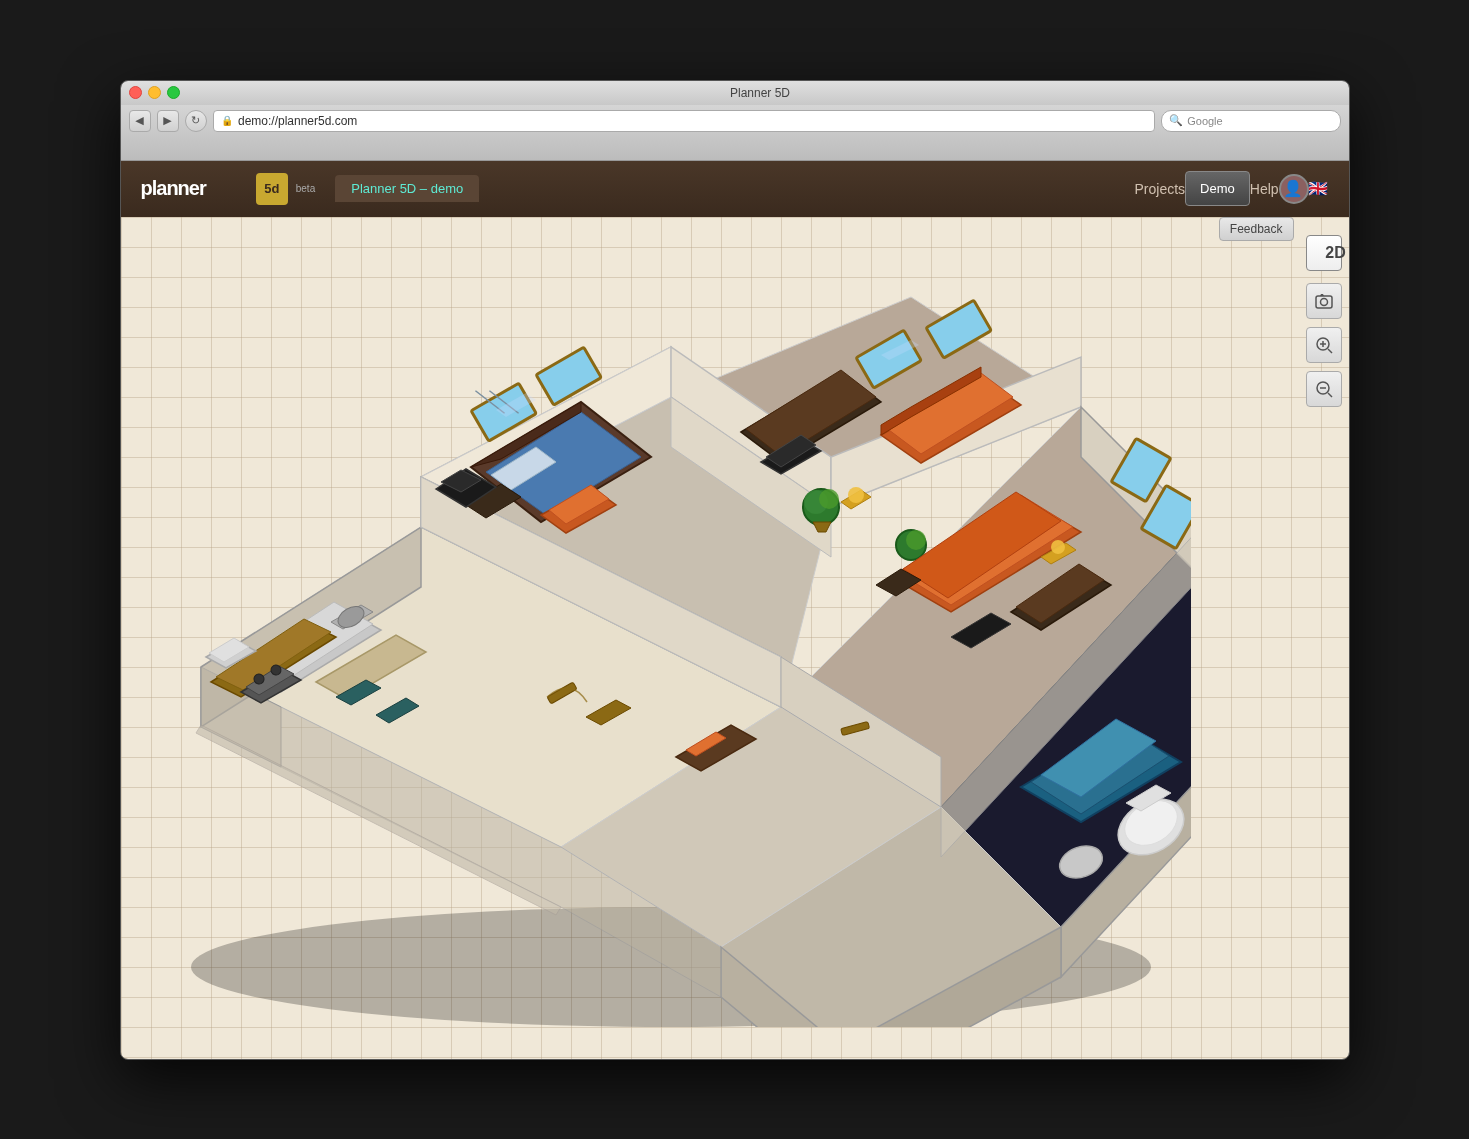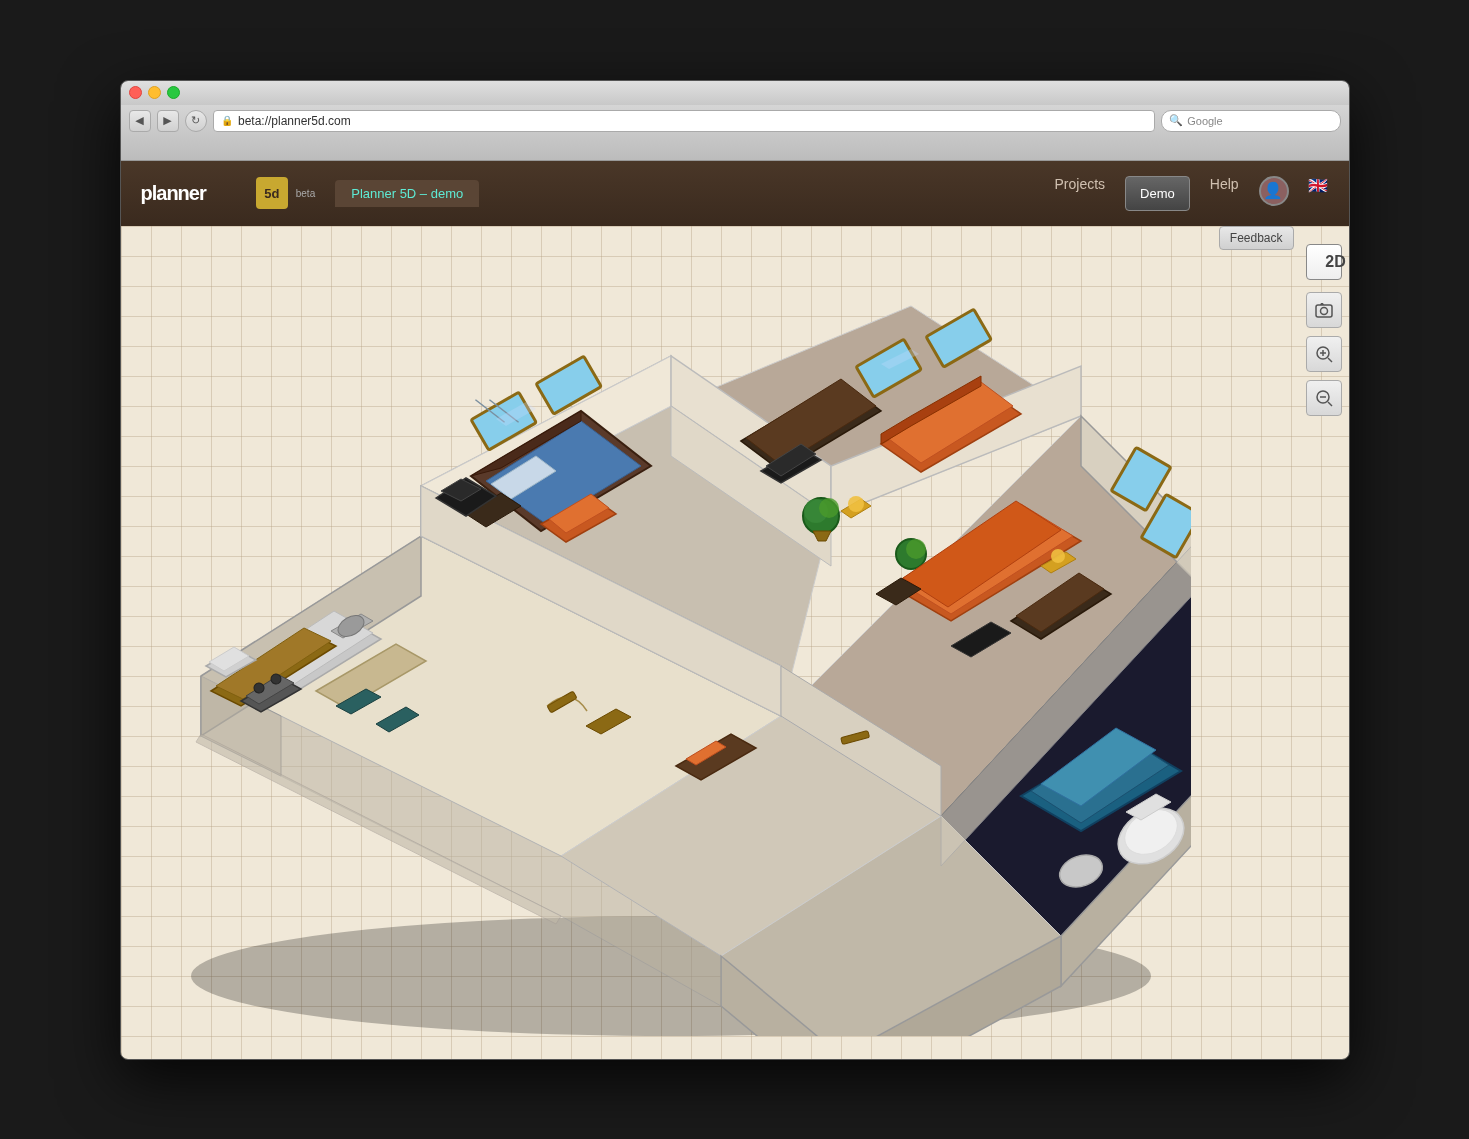--- a/index.html
+++ b/index.html
@@ -109,21 +109,21 @@
       display: flex;
       align-items: center;
       padding: 0 8px;
       font-size: 11px;
       color: #888;
       gap: 4px;
     }
 
     
     .app-header {
-      height: 65px;
+      height: 56px;
       background: linear-gradient(to bottom, #4a3728, #3a2a1e);
       display: flex;
       align-items: center;
       padding: 0 20px;
       flex-shrink: 0;
     }
     .logo-area {
       display: flex;
       align-items: center;
       gap: 6px;
@@ -154,21 +154,21 @@
       background: #5a4535;
       border-radius: 4px 4px 0 0;
       padding: 6px 16px;
       font-size: 13px;
       color: #5eead4;
       cursor: pointer;
     }
     .header-spacer { flex: 1; }
     .header-nav {
       display: flex;
-      gap: 20px;
+      align-items: center;
     }
     .nav-link {
       font-size: 14px;
       color: #d0c0b0;
       cursor: pointer;
     }
     .nav-btn-demo {
       background: linear-gradient(to bottom, #666, #444);
       border: 1px solid #888;
       border-radius: 4px;
@@ -271,30 +271,31 @@
 <body>
 
 <div class="mac-window">
 
   <div class="title-bar">
     <div class="window-controls">
       <div class="btn-close"></div>
       <div class="btn-min"></div>
       <div class="btn-max"></div>
     </div>
+    <div class="title-text">Planner 5D</div>
   </div>
 
   <div class="browser-chrome">
     <div class="browser-toolbar">
       <div class="nav-btn">◀</div>
       <div class="nav-btn">▶</div>
       <div class="reload-btn">↻</div>
       <div class="url-bar">
         <span class="lock-icon">🔒</span>
-        <span>beta://planner5d.com</span>
+        <span>demo://planner5d.com</span>
       </div>
       <div class="search-bar">
         <span>🔍</span>
         <span>Google</span>
       </div>
     </div>
   </div>
 
   <div class="app-header">
     <div class="logo-area">

